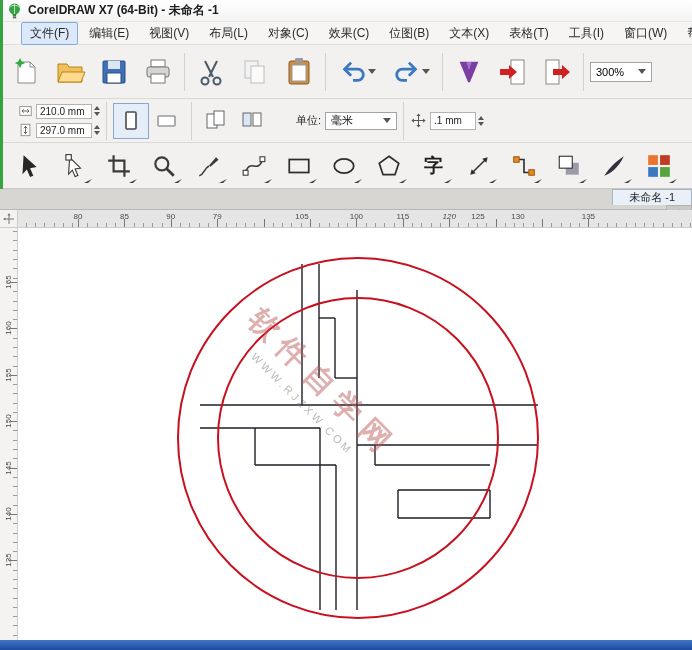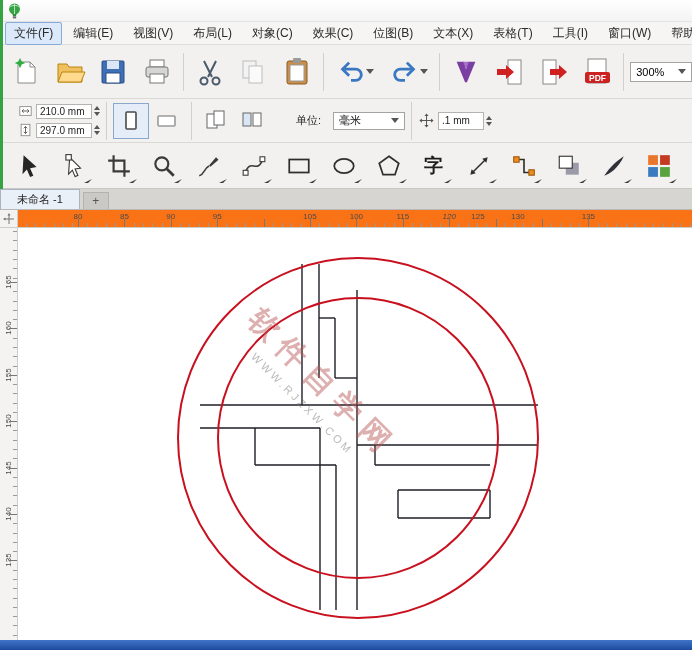--- a/index.html
+++ b/index.html
@@ -6,21 +6,21 @@
   body{width:692px;height:650px;overflow:hidden;font-family:"Liberation Sans","DejaVu Sans",sans-serif;background:#fff;}
   #app{position:relative;width:692px;height:650px;background:#fff;}
   .row{box-sizing:border-box;}
   .green-edge{position:absolute;left:0;top:0;width:3px;height:189px;background:#35a342;z-index:50;}
 
   
   .title-bar{height:22px;display:flex;align-items:center;padding-left:7px;background:linear-gradient(#ffffff,#f3f3f3);border-bottom:1px solid #e3e3e3;}
   .title-text{font-size:12px;color:#1c1c1c;margin-left:6px;font-weight:bold;}
 
   
-  .menu-bar{height:23px;background:#f6f5f4;display:flex;align-items:center;font-size:12px;color:#2b2b2b;border-bottom:1px solid #e0deda;padding-left:4px;}
+  .menu-bar{height:23px;background:#f6f5f4;display:flex;align-items:center;font-size:12px;color:#2b2b2b;border-bottom:1px solid #e0deda;padding-left:20px;}
   .menu-item{padding:2px 8px;margin:0 1px;border:1px solid transparent;white-space:nowrap;}
   .menu-item.active{background:#dbe9fb;border:1px solid #86abd9;border-radius:2px;}
 
   
   .toolbar{height:54px;display:flex;align-items:center;background:#f2f1ef;border-bottom:1px solid #dbd9d6;padding-left:4px;}
   .tb-btn{width:44px;height:44px;display:flex;align-items:center;justify-content:center;}
   .tb-btn.wide{width:54px;}
   .tb-sep{width:1px;height:38px;background:#d2d0cc;margin:0 4px;flex:none;}
   .arr-dn{width:0;height:0;border-left:4px solid transparent;border-right:4px solid transparent;border-top:5px solid #555;display:inline-block;}
   .arr-up-s{width:0;height:0;border-left:3px solid transparent;border-right:3px solid transparent;border-bottom:4px solid #555;}
@@ -33,36 +33,36 @@
   .combo.units{width:72px;}
   .combo.zoom{width:62px;background:#fff;border:1px solid #a3a3a3;height:20px;margin-left:2px;}
   .dim-stack{display:flex;flex-direction:column;gap:3px;margin-left:10px;}
   .dim-row{display:flex;align-items:center;height:16px;}
   .field{background:#fff;border:1px solid #b5b3b0;height:15px;display:flex;align-items:center;padding:0 3px;box-sizing:border-box;font-size:10px;}
   .field.dim{width:56px;margin-left:3px;}
   .field.nudge-f{width:46px;height:18px;font-size:10px;}
   .spin{display:flex;flex-direction:column;gap:2px;margin-left:2px;}
   .pb-btn{width:34px;height:34px;display:flex;align-items:center;justify-content:center;border:1px solid transparent;}
   .pb-btn.pressed{background:#e4edf8;border:1px solid #8aa8cc;}
-  .units-label{margin-left:26px;margin-right:12px;white-space:nowrap;}
+  .units-label{margin-left:26px;margin-right:4px;white-space:nowrap;}
 
   
   .toolbox{height:46px;display:flex;align-items:center;background:#f2f1ef;border-bottom:1px solid #c9c7c4;padding-left:6px;}
   .tool{width:45px;height:42px;position:relative;display:flex;align-items:center;justify-content:center;flex:none;}
   .tool .fly{position:absolute;right:4px;bottom:4px;width:0;height:0;border-left:4px solid transparent;border-top:4px solid transparent;border-right:0;border-bottom:4px solid #3a3a3a;transform:skewX(-45deg);}
   .text-glyph{font-size:19px;font-weight:600;color:#1e1e1e;line-height:1;}
 
   
-  .tab-bar{height:21px;background:#d7d5d2;display:flex;align-items:flex-end;border-bottom:1px solid #bab8b5;padding-left:0;}
+  .tab-bar{height:21px;background:#d7d5d2;display:flex;align-items:flex-end;border-bottom:1px solid #bab8b5;padding-left:0;flex-direction:column;}
   .tab.active{height:20px;background:#e9f0f8;border:1px solid #a8b4c0;border-bottom:none;padding:0 16px;font-size:11px;display:flex;align-items:center;color:#1d1d1d;box-sizing:border-box;}
   .tab.plus{width:26px;height:17px;background:#cbc9c6;margin-left:3px;font-size:12px;display:flex;align-items:center;justify-content:center;color:#555;border:1px solid #b5b3b0;border-bottom:none;box-sizing:border-box;}
 
   
   .corner{position:absolute;left:0;top:210px;width:18px;height:18px;background:#f3f2f0;border-right:1px solid #cfcdca;border-bottom:1px solid #cfcdca;box-sizing:border-box;display:flex;align-items:center;justify-content:center;}
-  .h-ruler{position:absolute;left:18px;top:210px;width:674px;height:18px;background:#f97316;border-bottom:1px solid #cfcdca;box-sizing:border-box;overflow:hidden;}
+  .h-ruler{position:absolute;left:18px;top:210px;width:674px;height:18px;background:#e5e5e5;border-bottom:1px solid #cfcdca;box-sizing:border-box;overflow:hidden;}
   .h-ruler .ticks{position:absolute;left:0;right:0;bottom:0;height:4px;background:repeating-linear-gradient(to right,#9a9a98 0 1px,transparent 1px 9.28px);background-position-x:60px;}
   .hnum{position:absolute;top:2px;transform:translateX(-50%);font-size:8px;color:#4a4a4a;}
   .htick{position:absolute;bottom:0;width:1px;height:8px;background:#777;}
   .v-ruler{position:absolute;left:0;top:228px;width:18px;height:422px;background:#f4f3f1;border-right:1px solid #cfcdca;box-sizing:border-box;overflow:hidden;}
   .v-ruler .ticks{position:absolute;top:0;bottom:0;right:0;width:4px;background:repeating-linear-gradient(to bottom,#9a9a98 0 1px,transparent 1px 9.28px);background-position-y:54px;}
   .vnum{position:absolute;left:-1px;width:18px;height:14px;display:flex;align-items:center;justify-content:center;font-size:8px;color:#4a4a4a;transform:rotate(-90deg);}
   .vtick{position:absolute;right:0;width:8px;height:1px;background:#777;}
 
   
   .canvas{position:absolute;left:18px;top:228px;width:674px;height:422px;background:#fff;overflow:hidden;}
@@ -79,20 +79,21 @@
 <div id="app">
   <div class="green-edge"></div>
 
   <div class="title-bar row">
     <svg width="15" height="16" viewBox="0 0 15 16">
       <circle cx="7.5" cy="6" r="5.5" fill="#35a342"></circle>
       <path d="M5.5 11h4l-.6 2.2H6.1z" fill="#2d8c38"></path>
       <rect x="5.8" y="13.4" width="3.4" height="2" fill="#6b6b6b"></rect>
       <path d="M7.5 1v10M2.3 4.2c3-2.4 7.4-2.4 10.4 0" stroke="#d8f2da" stroke-width="0.8" fill="none"></path>
     </svg>
+    <span class="title-text">CorelDRAW X7 (64-Bit) - 未命名 -1</span>
   </div>
 
   <div class="menu-bar row">
     <span class="menu-item active">文件(F)</span>
     <span class="menu-item">编辑(E)</span>
     <span class="menu-item">视图(V)</span>
     <span class="menu-item">布局(L)</span>
     <span class="menu-item">对象(C)</span>
     <span class="menu-item">效果(C)</span>
     <span class="menu-item">位图(B)</span>
@@ -177,27 +178,20 @@
     <div class="tb-btn">
       <svg width="32" height="32" viewBox="0 0 32 32">
         <rect x="14" y="4" width="13" height="24" fill="#fff" stroke="#888"></rect>
         <path d="M3 13h9V9l8 7-8 7v-4H3z" fill="#cf2121"></path>
       </svg>
     </div>
     <div class="tb-btn">
       <svg width="32" height="32" viewBox="0 0 32 32">
         <rect x="5" y="4" width="13" height="24" fill="#fff" stroke="#888"></rect>
         <path d="M12 13h9V9l8 7-8 7v-4h-9z" fill="#cf2121"></path>
-      </svg>
-    </div>
-    <div class="tb-btn">
-      <svg width="32" height="32" viewBox="0 0 32 32">
-        <rect x="7" y="3" width="18" height="24" fill="#fff" stroke="#888"></rect>
-        <rect x="4" y="16" width="25" height="11" rx="2" fill="#cc2222"></rect>
-        <text x="16.5" y="25" fill="#fff" font-size="8.5" font-weight="bold" text-anchor="middle">PDF</text>
       </svg>
     </div>
     <div class="tb-sep"></div>
     <div class="combo zoom">
       <span style="font-size:11px;">300%</span>
       <span class="arr-dn"></span>
     </div>
   </div>
 
   <div class="prop-bar row">
@@ -391,25 +385,25 @@
   </div>
   <div class="h-ruler">
     <div class="ticks"></div>
     <div class="labels">
         <div class="hnum" style="left: 60px;">80</div>
         <div class="htick" style="left: 60px;"></div>
         <div class="hnum" style="left: 106.4px;">85</div>
         <div class="htick" style="left: 106.4px;"></div>
         <div class="hnum" style="left: 152.8px;">90</div>
         <div class="htick" style="left: 152.8px;"></div>
-        <div class="hnum" style="left: 199.2px;">95</div>
+        <div class="hnum" style="left: 199.2px;">79</div>
         <div class="htick" style="left: 199.2px;"></div>
         <div class="hnum" style="left: 253px; margin-top: 44px;">100</div>
         <div class="htick" style="left: 245.6px;"></div>
-        <div class="hnum" style="left: 292px;">105</div>
+        <div class="hnum" style="left: 284px;">105</div>
         <div class="htick" style="left: 292px;"></div>
         <div class="hnum" style="left: 338.4px;">100</div>
         <div class="htick" style="left: 338.4px;"></div>
         <div class="hnum" style="left: 384.8px;">115</div>
         <div class="htick" style="left: 384.8px;"></div>
         <div class="hnum" style="left: 431.2px; font-style: italic;">120</div>
         <div class="htick" style="left: 431.2px;"></div>
         <div class="hnum" style="left: 460px;">125</div>
         <div class="htick" style="left: 477.6px;"></div>
         <div class="hnum" style="left: 500px;">130</div>

